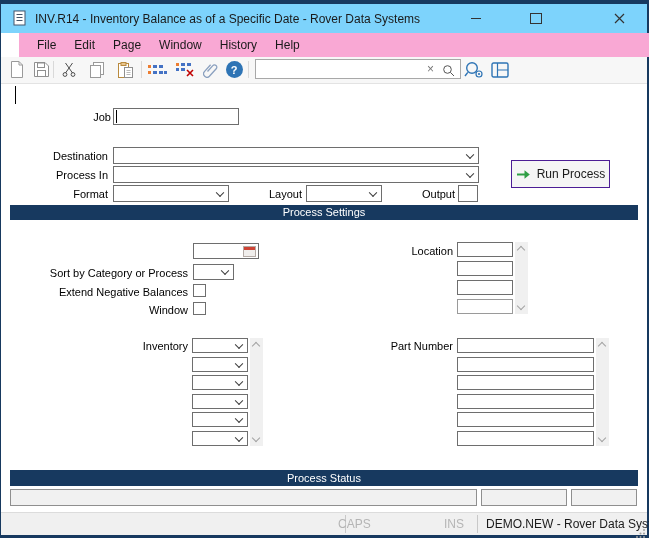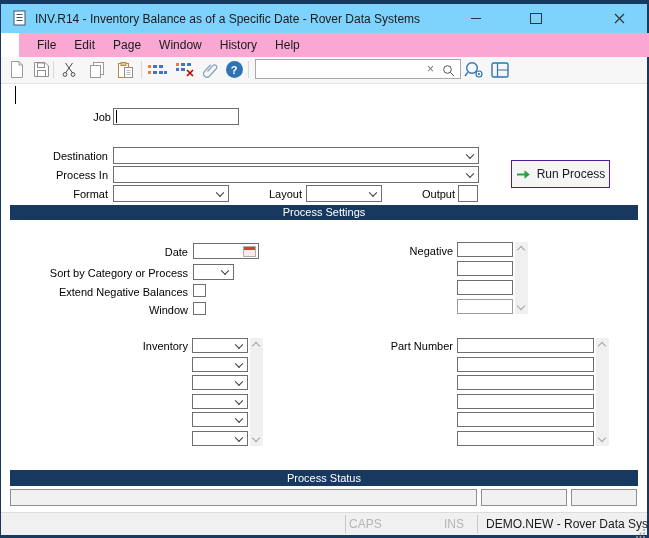--- a/index.html
+++ b/index.html
@@ -219,39 +219,38 @@
   <div class="runbtn">
     <svg width="15" height="11">
         <path d="M1 5.5 H9.5" stroke="#2F9E44" stroke-width="2"></path>
         <path d="M8.5 1.2 L13.8 5.5 L8.5 9.8 Z" fill="#2F9E44"></path>
       </svg>
     <span>Run Process</span>
   </div>
 
   <div class="hdr" style="top:205px;">Process Settings</div>
 
-  <div class="lbl" style="left:10px;width:178px;top:246px;">Date</div>
   <div class="abs" style="left:193px;top:243px;width:66px;height:16px;background:#fff;border:1px solid #6e6e6e;box-sizing:border-box;">
     <span class="abs" style="left:2px;top:1px;font-size:11px;"></span>
     <span class="cal"></span>
   </div>
 
   <div class="lbl" style="left:10px;width:178px;top:267px;">Sort by Category or Process</div>
   <div class="combo" style="left:193px;top:264px;width:41px;height:16px;">
     <span class="val"></span>
       <span class="cv"></span>
   </div>
 
   <div class="lbl" style="left:10px;width:178px;top:286px;">Extend Negative Balances</div>
   <div class="cb" style="left:193px;top:284px;"></div>
 
   <div class="lbl" style="left:10px;width:178px;top:304px;">Window</div>
   <div class="cb" style="left:193px;top:302px;"></div>
 
-  <div class="lbl" style="left:350px;width:103px;top:245px;">Negative</div>
+  <div class="lbl" style="left:350px;width:103px;top:245px;">Location</div>
   <input class="inp" style="left: 457px; top: 242px; width: 56px; height: 15px;" value="">
   <input class="inp" style="left: 457px; top: 261px; width: 56px; height: 15px;" value="">
   <input class="inp" style="left: 457px; top: 280px; width: 56px; height: 15px;" value="">
   <input class="inp" style="left: 457px; top: 299px; width: 56px; height: 15px; border-color: rgb(154, 154, 154);" value="">
   <div class="strip" style="left:515px;top:242px;height:72px;">
     <span class="chev up"></span>
     <span class="chev down"></span>
   </div>
 
   <div class="lbl" style="left:80px;width:108px;top:340px;">Inventory</div>
@@ -296,21 +295,21 @@
     <span class="chev down"></span>
   </div>
 
   <div class="hdr" style="top:470px;height:16px;line-height:16px;">Process Status</div>
   <div class="statusfield" style="left:10px;width:467px;"></div>
   <div class="statusfield" style="left:481px;width:86px;"></div>
   <div class="statusfield" style="left:571px;width:66px;"></div>
 
   <div class="statusbar">
     <div class="sb-sep" style="left:344px;"></div>
-    <span class="sb-txt" style="left:348px;color:#b5b5b5;">CAPS</span>
+    <span class="sb-txt" style="left:337px;color:#b5b5b5;">CAPS</span>
     <span class="sb-txt" style="left:399px;color:#1a1a1a;margin-top:36px;">NUM</span>
     <span class="sb-txt" style="left:443px;color:#b5b5b5;">INS</span>
     <div class="sb-sep" style="left:476px;"></div>
     <span class="sb-txt" style="left:485px;color:#1a1a1a;">DEMO.NEW - Rover Data Systems</span>
     <span class="abs" style="left:635px;top:11px;">
       <svg width="10" height="10">
           <circle cx="8" cy="2" r="1" fill="#9f9f9f"></circle>
           <circle cx="8" cy="5.5" r="1" fill="#9f9f9f"></circle>
           <circle cx="8" cy="9" r="1" fill="#9f9f9f"></circle>
           <circle cx="4.5" cy="5.5" r="1" fill="#9f9f9f"></circle>

